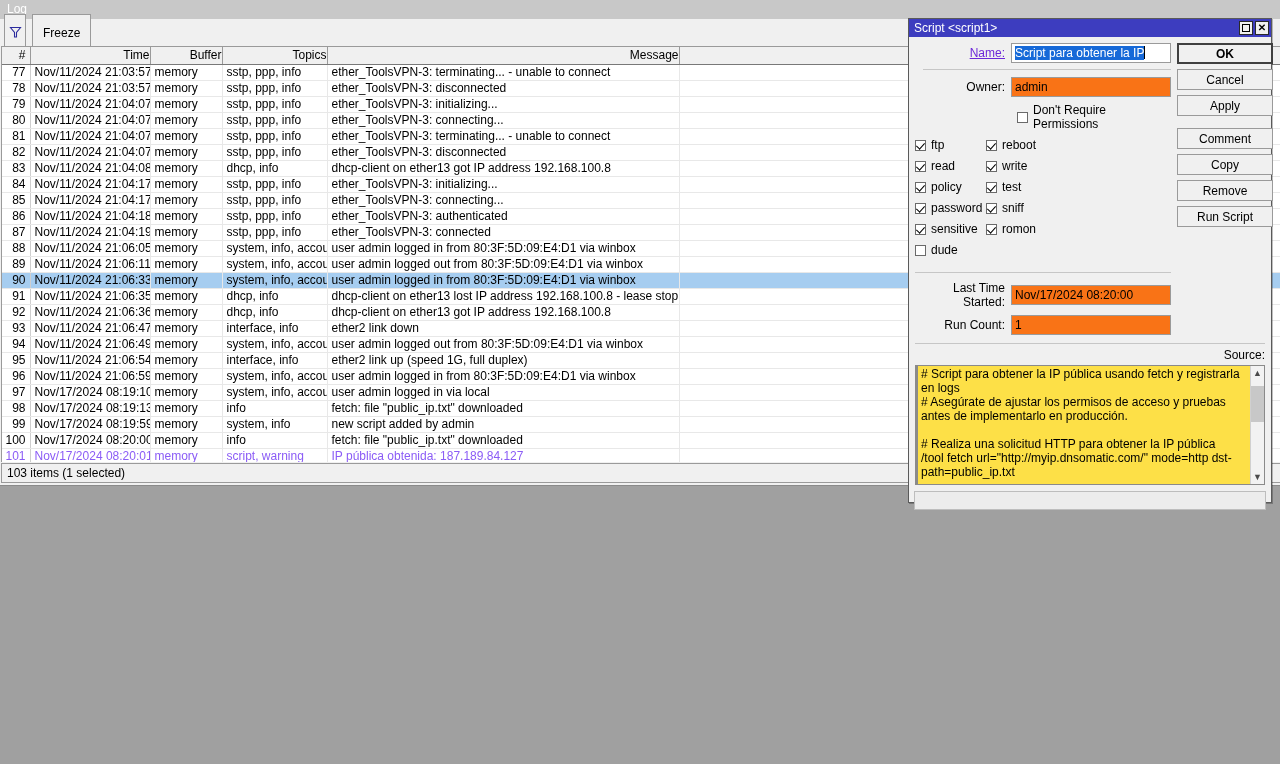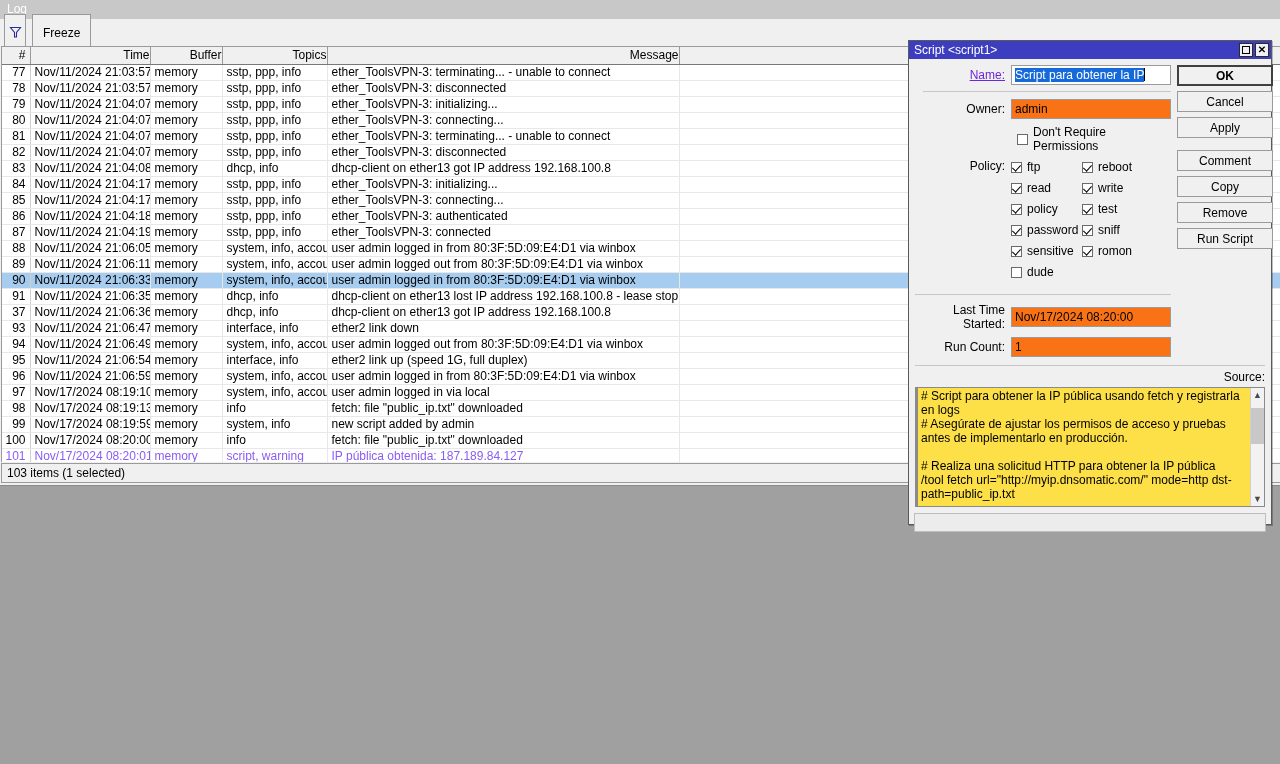--- a/index.html
+++ b/index.html
@@ -115,21 +115,21 @@
     margin: 1px 1px 0 1px;
     padding-left: 5px;
     background: #f0f0f0;
     font-size: 12px;
   }
   #log-bottompad { flex: 0 0 auto; height: 2px; }
 
   
   #script-dialog {
     position: absolute;
-    left: 908px; top: 40px;
+    left: 908px; top: 18px;
     width: 364px;
     height: 485px;
     background: #f0f0f0;
     border: 1px solid #5a5a5a;
     box-shadow: 1px 1px 0 rgba(0,0,0,0.25);
     display: flex;
     flex-direction: column;
   }
   #script-titlebar {
     height: 18px;
@@ -453,21 +453,21 @@
           </tr>
           <tr>
             <td class="num">91</td>
             <td>Nov/11/2024 21:06:35</td>
             <td>memory</td>
             <td>dhcp, info</td>
             <td>dhcp-client on ether13 lost IP address 192.168.100.8 - lease stopped lo...</td>
             <td></td>
           </tr>
           <tr>
-            <td class="num">37</td>
+            <td class="num">92</td>
             <td>Nov/11/2024 21:06:36</td>
             <td>memory</td>
             <td>dhcp, info</td>
             <td>dhcp-client on ether13 got IP address 192.168.100.8</td>
             <td></td>
           </tr>
           <tr>
             <td class="num">93</td>
             <td>Nov/11/2024 21:06:47</td>
             <td>memory</td>
@@ -577,21 +577,20 @@
           <div class="field-label">Owner:</div>
           <div class="field-input readonly"><span>admin</span></div>
         </div>
 
         <div class="checkrow" style="padding-left:102px">
           <div class="chk" id="chk-drp"></div>
           <span class="chk-label">Don't Require Permissions</span>
         </div>
 
         <div class="policy-wrap">
-          <div class="policy-label">Policy:</div>
           <div class="policy-grid" id="policy-grid">
               <div class="checkrow">
                 <div class="checkcell">
                   <div class="chk checked"></div>
                   <span class="chk-label">ftp</span>
                 </div>
                 <div class="checkcell">
                   <div class="chk checked"></div>
                   <span class="chk-label">reboot</span>
                 </div>

